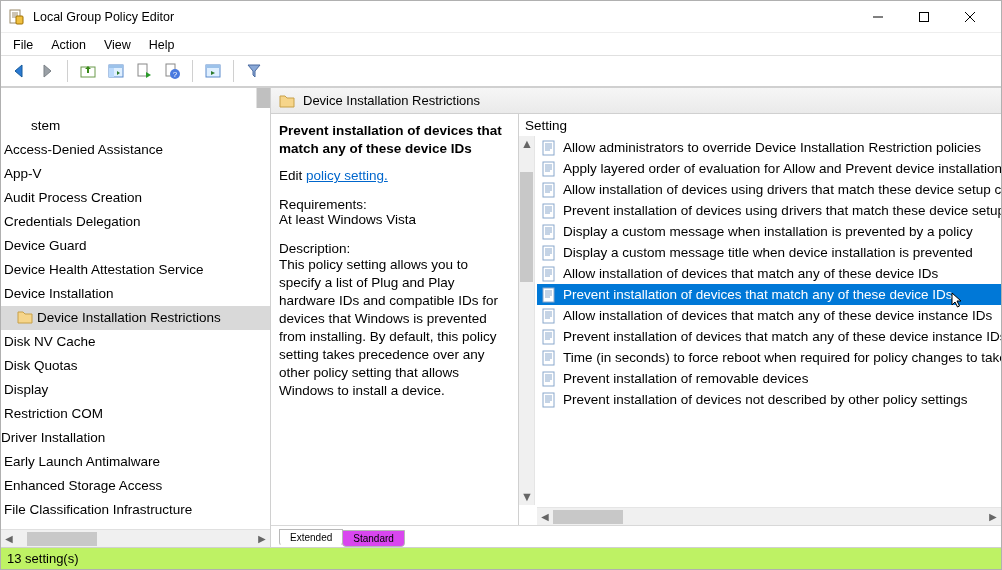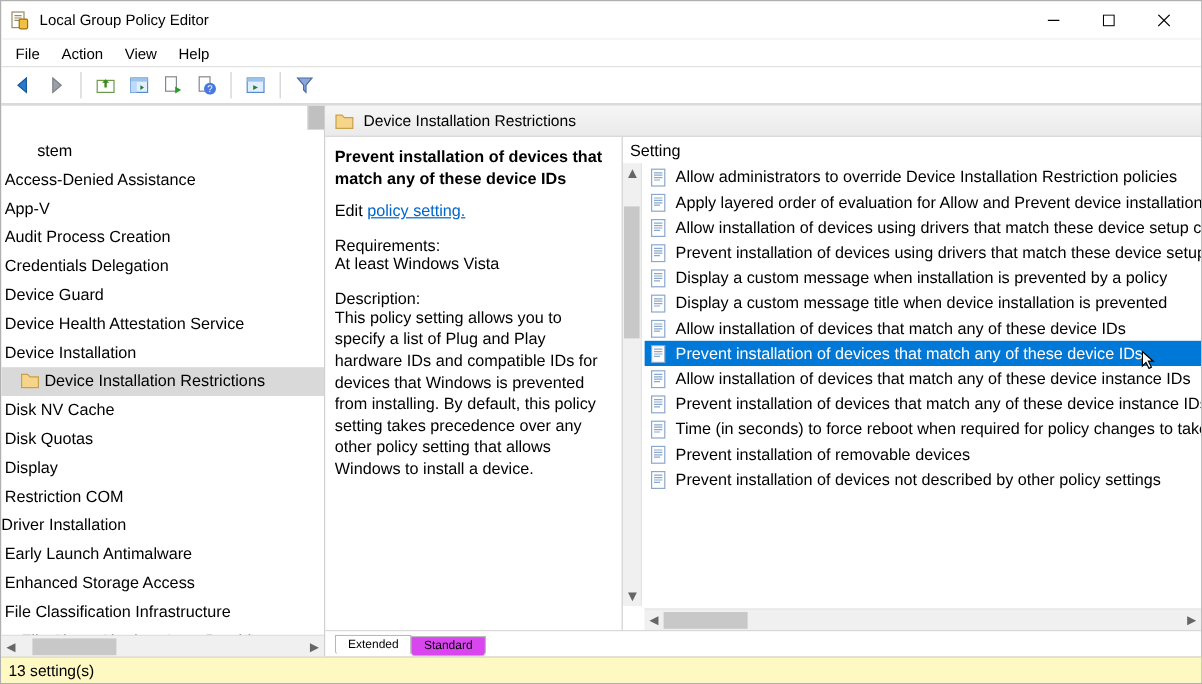--- a/index.html
+++ b/index.html
@@ -48,21 +48,21 @@
 .settings-vscroll .vbtn { width: 16px; height: 16px; display: flex; align-items: center; justify-content: center; color: #666; cursor: pointer; }
 .settings-vscroll .vtrack { position: absolute; top: 16px; bottom: 16px; left: 0; right: 0; }
 .settings-vscroll .vthumb { position: absolute; top: 20px; left: 1px; right: 1px; height: 110px; background: #c8c8c8; }
 .settings-hscroll { height: 18px; background: #f0f0f0; border-top: 1px solid #e5e5e5; display: flex; align-items: center; position: relative; margin-left: 18px; }
 .settings-hscroll .hbtn { width: 16px; height: 16px; position: absolute; display: flex; align-items: center; justify-content: center; color: #666; cursor: pointer; }
 .settings-hscroll .htrack { position: absolute; left: 16px; right: 16px; top: 2px; height: 14px; }
 .settings-hscroll .hthumb { position: absolute; left: 0; width: 70px; height: 14px; background: #c8c8c8; }
 .tabs-row { height: 22px; display: flex; align-items: flex-end; padding-left: 8px; font-size: 10px; border-top: 1px solid #d8d8d8; }
 .tab { padding: 2px 10px; border: 1px solid #b8b8b8; border-bottom: 1px solid #fff; border-radius: 0 0 4px 4px; background: #fff; margin-right: -1px; cursor: default; position: relative; top: -1px; }
 .tab.inactive { background: #d946ef; border-bottom: 1px solid #b8b8b8; top: 0; }
-.statusbar { height: 22px; border-top: 1px solid #d0d0d0; display: flex; align-items: center; padding: 0 6px; font-size: 13px; background: #fef9c3; }
+.statusbar { height: 22px; border-top: 1px solid #d0d0d0; display: flex; align-items: center; padding: 0 6px; font-size: 13px; background: #bef264; }
 .cursor-arrow { position: absolute; width: 14px; height: 18px; pointer-events: none; z-index: 10; }
 </style>
 </head>
 <body>
 
 <div class="window">
 
   <div class="titlebar">
     <span class="app-icon">
       <svg width="16" height="16" viewBox="0 0 16 16">

